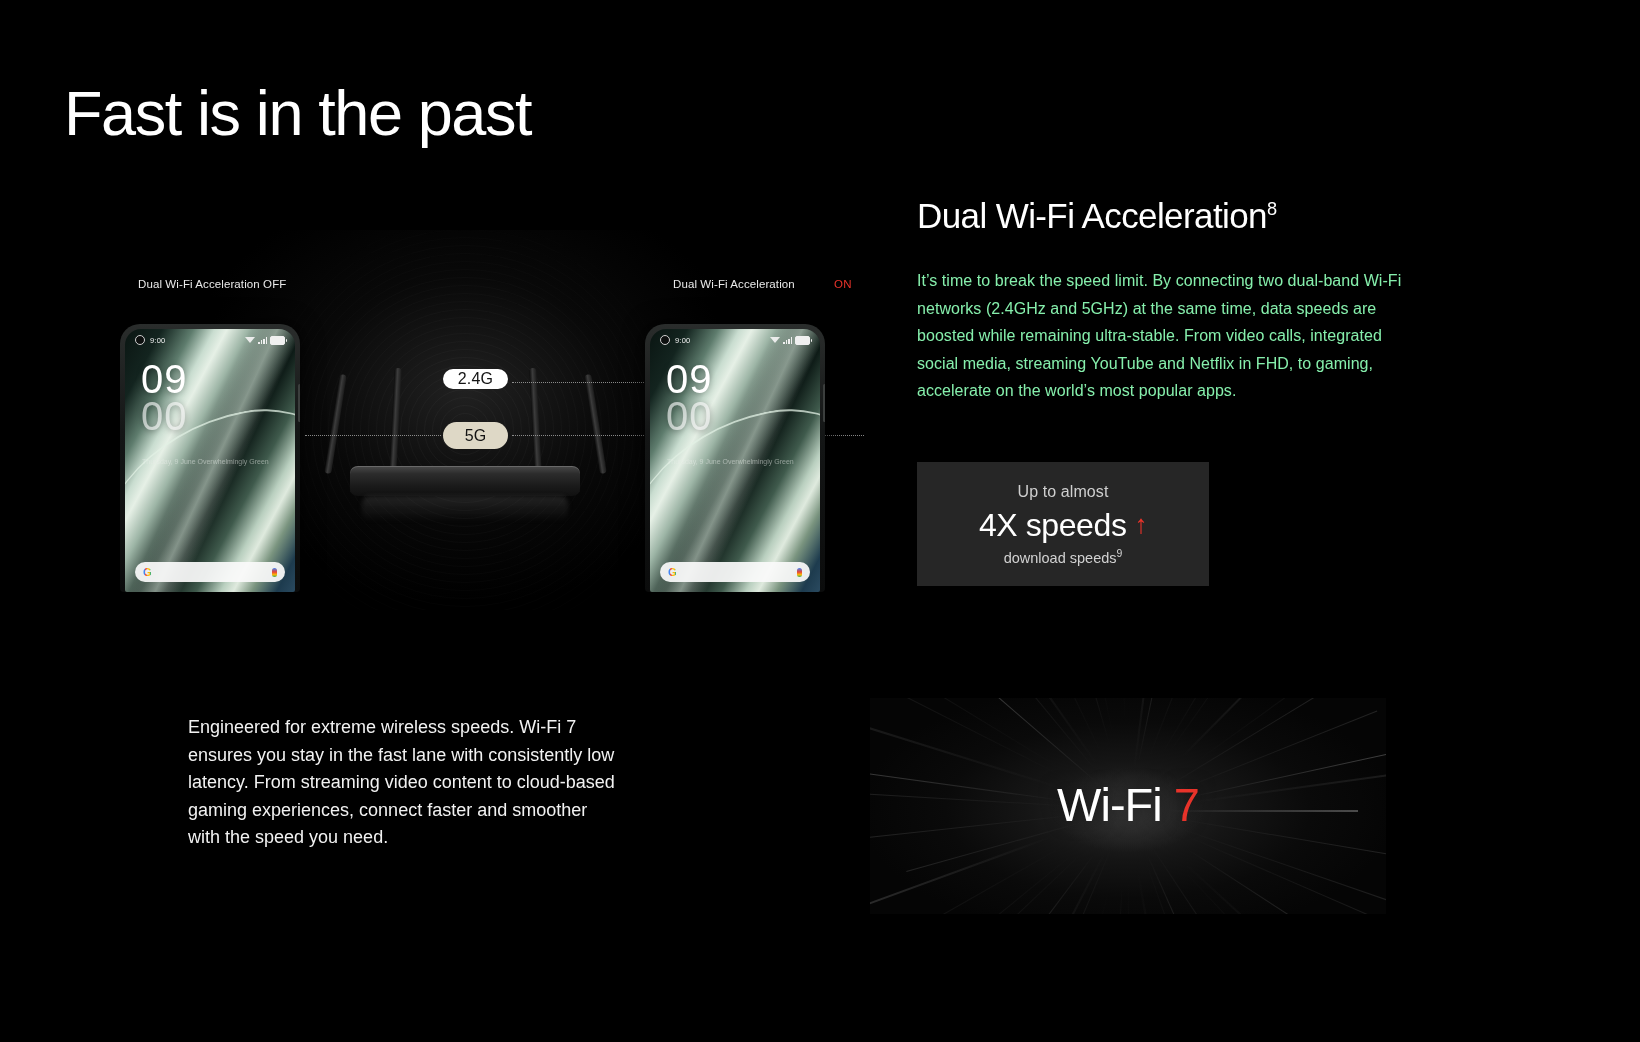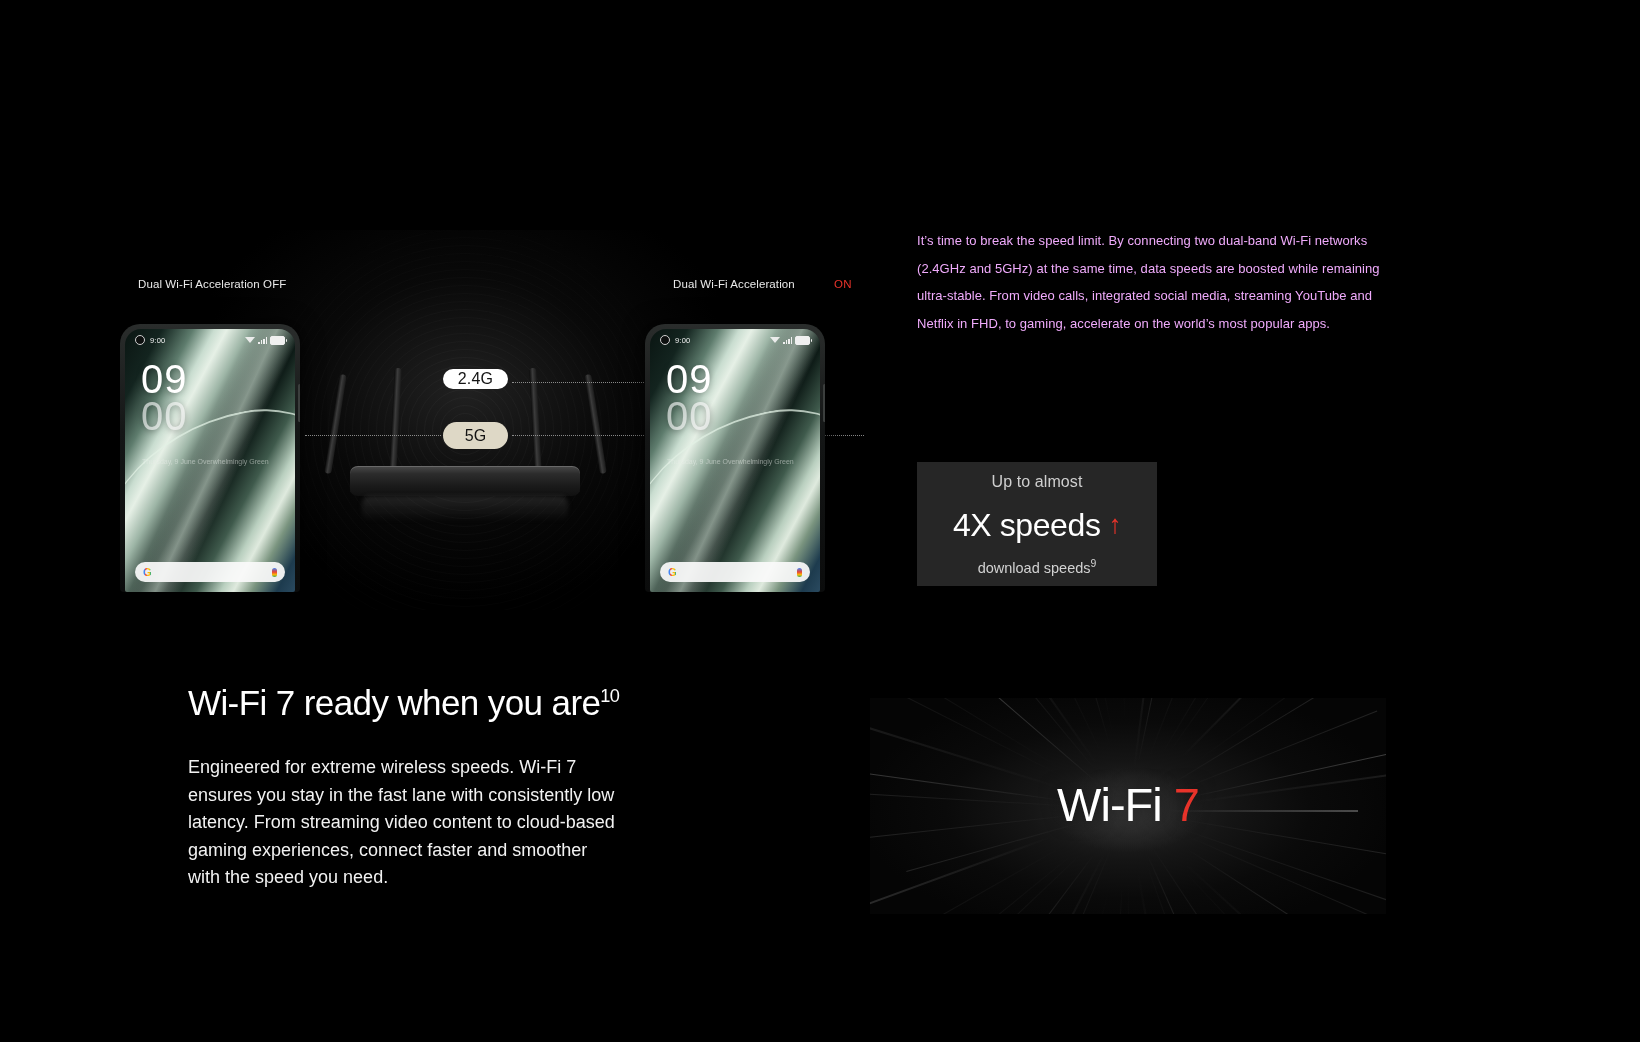--- a/index.html
+++ b/index.html
@@ -337,39 +337,39 @@
     color: #ffffff;
     margin: 0;
   }
   .sec-title sup {
     font-size: 0.52em;
     vertical-align: super;
     line-height: 0;
   }
   .sec-body {
     margin: 31px 0 0 0;
-    font-size: 13px;
+    font-size: 16px;
     line-height: 27.5px;
-    color: #f0abfc;
+    color: #86efac;
     letter-spacing: 0.05px;
     max-width: 492px;
   }
 
   .stat-card {
     position: absolute;
     left: 0;
     top: 266px;
-    width: 240px;
+    width: 292px;
     height: 124px;
     background: #262626;
     display: flex;
     flex-direction: column;
     align-items: center;
     justify-content: center;
-    gap: 16px;
+    gap: 6px;
   }
   .stat-top {
     font-size: 16px;
     color: #cfcfcf;
     letter-spacing: 0.1px;
   }
   .stat-mid {
     display: flex;
     align-items: center;
     gap: 8px;
@@ -460,20 +460,21 @@
     width: 150px; height: 84px;
     background: radial-gradient(ellipse at center, rgba(70,70,70,0.55) 0%, rgba(20,20,20,0) 72%);
     pointer-events: none;
   }
 </style>
 </head>
 <body>
 
 <div class="page">
 
+  <h1 class="headline">Fast is in the past</h1>
 
   <div class="hero">
     <div class="hero-glow"></div>
 
     <div class="rings" id="rings">
         <div class="ring" style="width: 16px; height: 16px; opacity: 0.408;"></div>
         <div class="ring" style="width: 32px; height: 32px; opacity: 0.396;"></div>
         <div class="ring" style="width: 48px; height: 48px; opacity: 0.384;"></div>
         <div class="ring" style="width: 64px; height: 64px; opacity: 0.372;"></div>
         <div class="ring" style="width: 80px; height: 80px; opacity: 0.36;"></div>
@@ -579,34 +580,34 @@
 Overwhelmingly Green</div>
         <div class="phone-search">
           <span class="g-logo">G</span>
           <span class="mic-ic"></span>
         </div>
       </div>
     </div>
   </div>
 
   <div class="dual-col">
+    <h2 class="sec-title"><span>Dual Wi-Fi Acceleration</span><sup>8</sup></h2>
     <p class="sec-body">It’s time to break the speed limit. By connecting two dual-band Wi-Fi networks (2.4GHz and 5GHz) at the same time, data speeds are boosted while remaining ultra-stable. From video calls, integrated social media, streaming YouTube and Netflix in FHD, to gaming, accelerate on the world’s most popular apps.</p>
 
     <div class="stat-card">
       <div class="stat-top">Up to almost</div>
       <div class="stat-mid">
         <span>4X speeds</span>
         <span class="arrow-up">↑</span>
       </div>
       <div class="stat-bot"><span>download speeds</span><sup>9</sup></div>
     </div>
   </div>
 
   <div class="wifi7-col">
-    <h2 class="wifi7-title"><span>Wi-Fi 7 ready when you are</span><sup>10</sup></h2>
     <p class="wifi7-body">Engineered for extreme wireless speeds. Wi-Fi 7 ensures you stay in the fast lane with consistently low latency. From streaming video content to cloud-based gaming experiences, connect faster and smoother with the speed you need.</p>
   </div>
 
   <div class="wifi7-panel">
     <div id="beams">
         <div class="beam thick" style="width: 230px; transform: rotate(0deg); opacity: 0.5;"></div>
         <div class="beam" style="width: 268px; transform: rotate(9.52609deg); opacity: 0.22;"></div>
         <div class="beam" style="width: 306px; transform: rotate(19.0522deg); opacity: 0.22;"></div>
         <div class="beam" style="width: 344px; transform: rotate(23.4783deg); opacity: 0.22;"></div>
         <div class="beam" style="width: 382px; transform: rotate(33.0043deg); opacity: 0.5;"></div>

